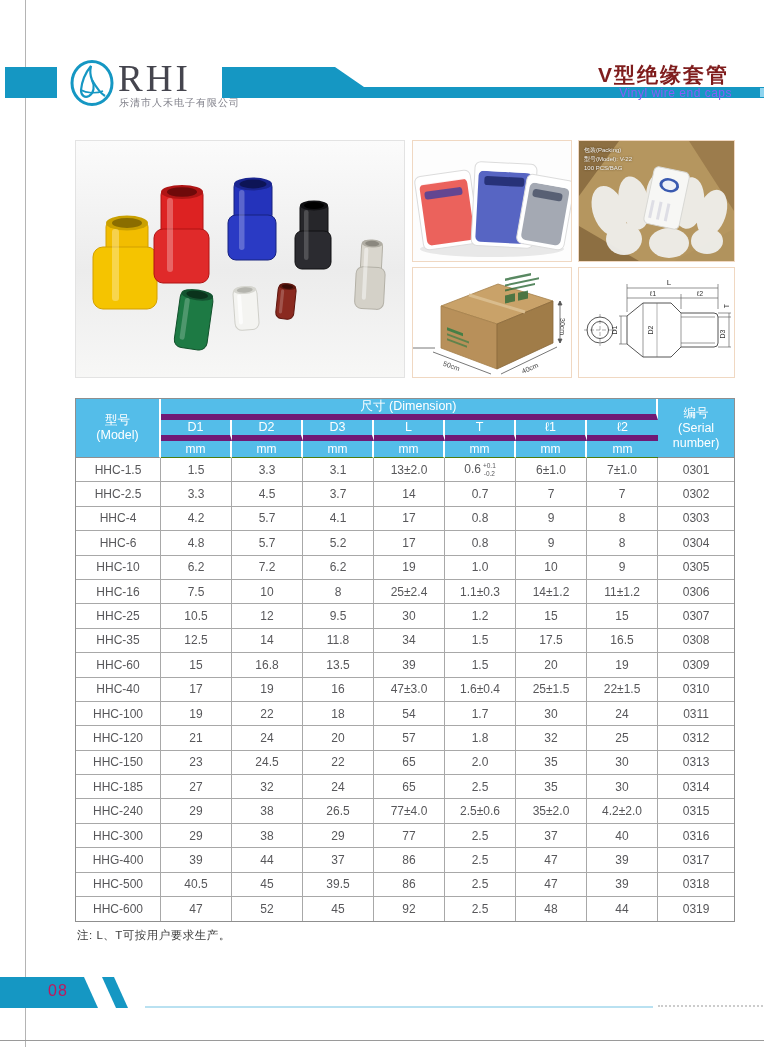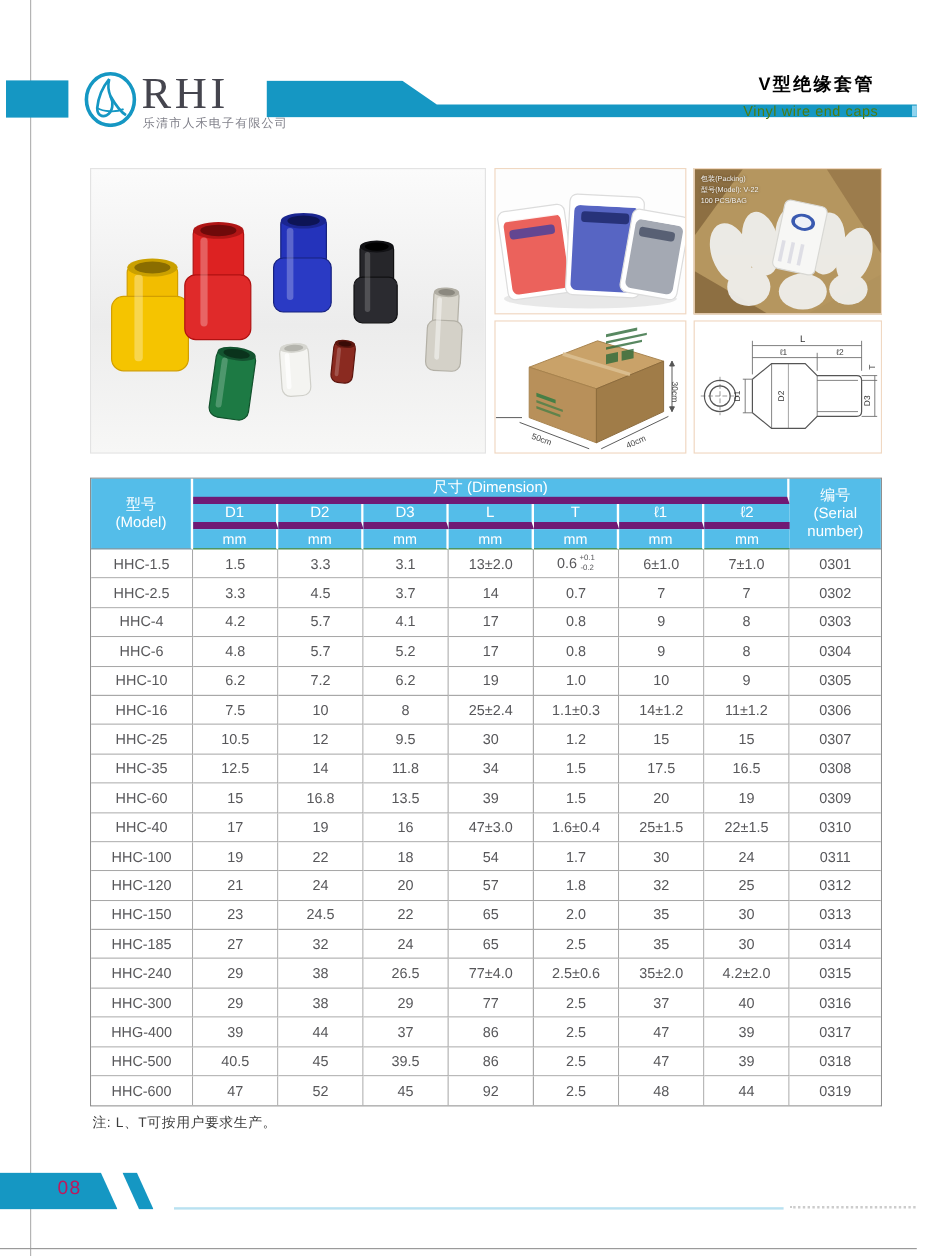--- a/index.html
+++ b/index.html
@@ -12,22 +12,22 @@
   .b-rule { position:absolute; left:0; top:1040px; width:780px; height:1px; background:#9a9a9a; }
 
   
   .hdr-leftbar { position:absolute; left:5px; top:67px; width:52px; height:31px; background:#1597c3; }
   .logo-mark { position:absolute; left:70px; top:60px; width:44px; height:46px; }
   .logo-rhi { position:absolute; left:118px; top:60px; font-family:"Liberation Serif", serif; font-size:37px; line-height:1; color:#45454e; letter-spacing:3px; }
   .logo-company { position:absolute; left:119px; top:96px; font-size:10px; color:#80808a; letter-spacing:1px; white-space:nowrap; }
   .hdr-poly { position:absolute; left:222px; top:67px; width:549px; height:31px; background:#1597c3;
     clip-path:polygon(0 0, 113px 0, 142px 20px, 549px 20px, 549px 31px, 0 31px); }
   .hdr-endcap { position:absolute; left:760px; top:88px; width:9px; height:9px; background:#8fd4ef; }
-  .hdr-title-zh { position:absolute; top:61px; right:35px; font-size:15px; font-weight:bold; color:#000000; letter-spacing:2px; }
-  .hdr-title-en { position:absolute; top:86px; right:32px; font-size:12px; color:#4d7c0f; letter-spacing:0.5px; }
+  .hdr-title-zh { position:absolute; top:61px; right:35px; font-size:21px; font-weight:bold; color:#7f1d1d; letter-spacing:2px; }
+  .hdr-title-en { position:absolute; top:86px; right:32px; font-size:12px; color:#8b5cf6; letter-spacing:0.5px; }
 
   
   .photo-main { position:absolute; left:75px; top:140px; width:330px; height:238px;
     background:linear-gradient(180deg,#fbfbfb 0%, #ececec 55%, #f7f7f6 100%); border:1px solid #e3e3e3; }
   .thumb { position:absolute; border:1px solid #f0d8c2; background:#fff; overflow:hidden; }
   .thumb-bags   { left:412px; top:140px; width:160px; height:122px; }
   .thumb-carton { left:578px; top:140px; width:157px; height:122px; background:#b5965f; }
   .thumb-box    { left:412px; top:267px; width:160px; height:111px; }
   .thumb-diagram{ left:578px; top:267px; width:157px; height:111px; }
   .carton-overlay { position:absolute; left:5px; top:5px; font-size:6px; line-height:1.5; color:#f2f2f2; text-shadow:0 0 2px rgba(60,40,10,.8); }

